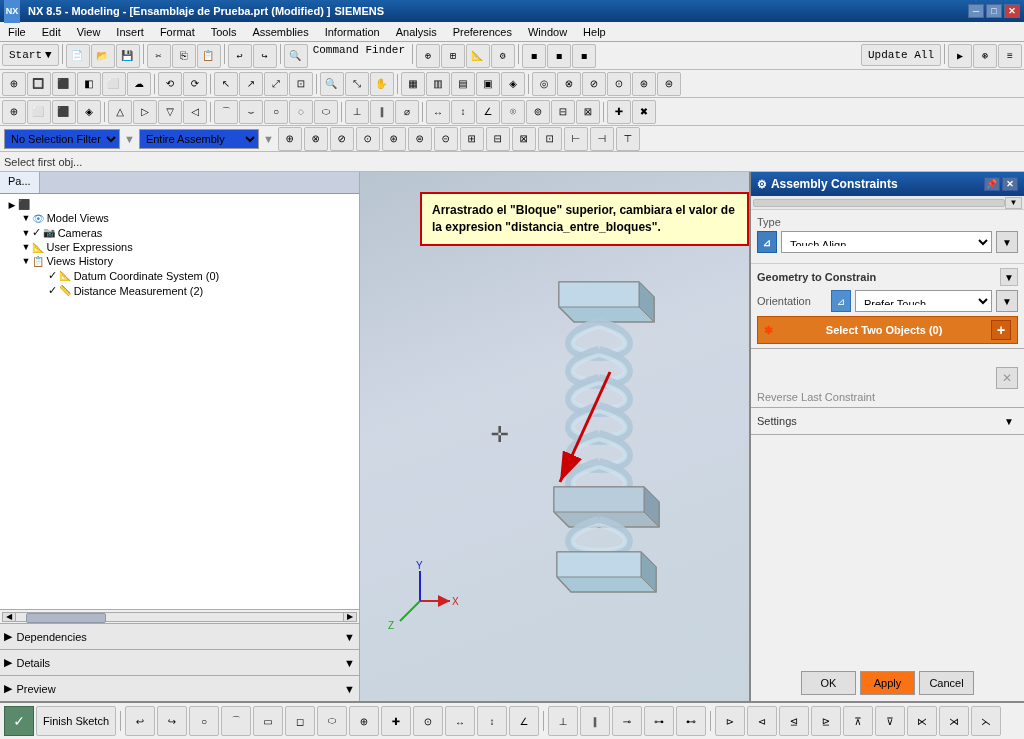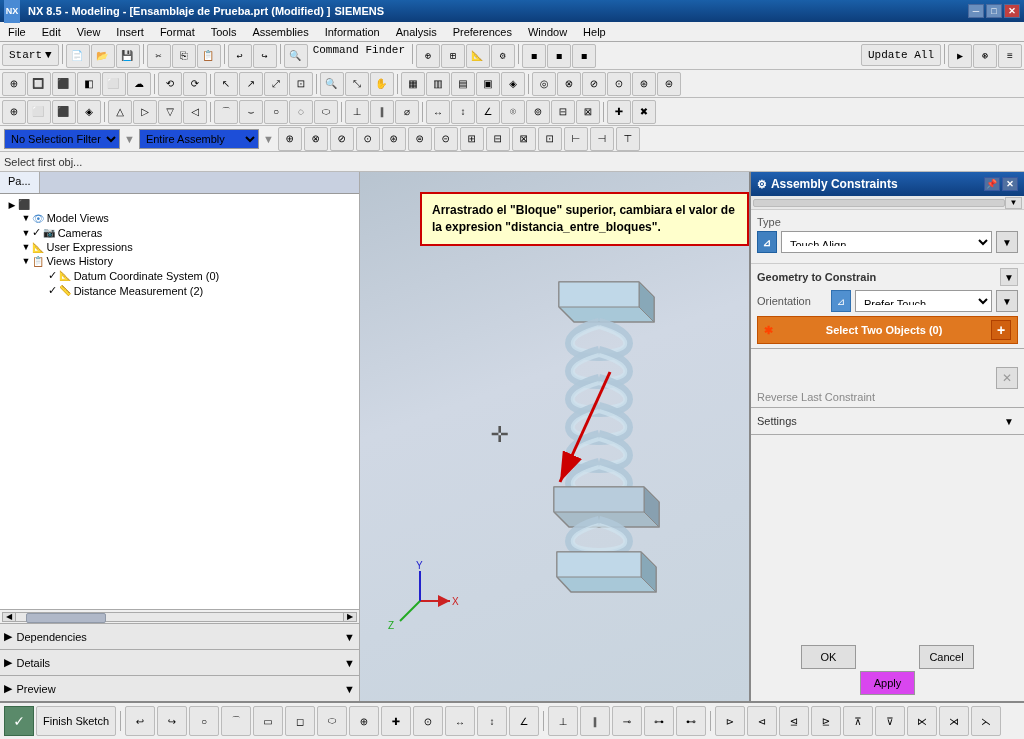--- a/index.html
+++ b/index.html
@@ -318,21 +318,21 @@
     }
     .action-btn {
       min-width: 55px;
       height: 24px;
       background: #e0e0e0;
       border: 1px solid #999;
       font-size: 11px;
       cursor: pointer;
       display: flex; align-items: center; justify-content: center;
     }
-    .action-btn.apply { background: #d946ef; margin-top: 26px; }
+    .action-btn.apply { background: #f97316; }
 
     
     .scrollbar-area {
       background: #f0f0f0;
       border-top: 1px solid #aaa;
       height: 14px;
       display: flex;
       align-items: center;
       padding: 0 2px;
     }

